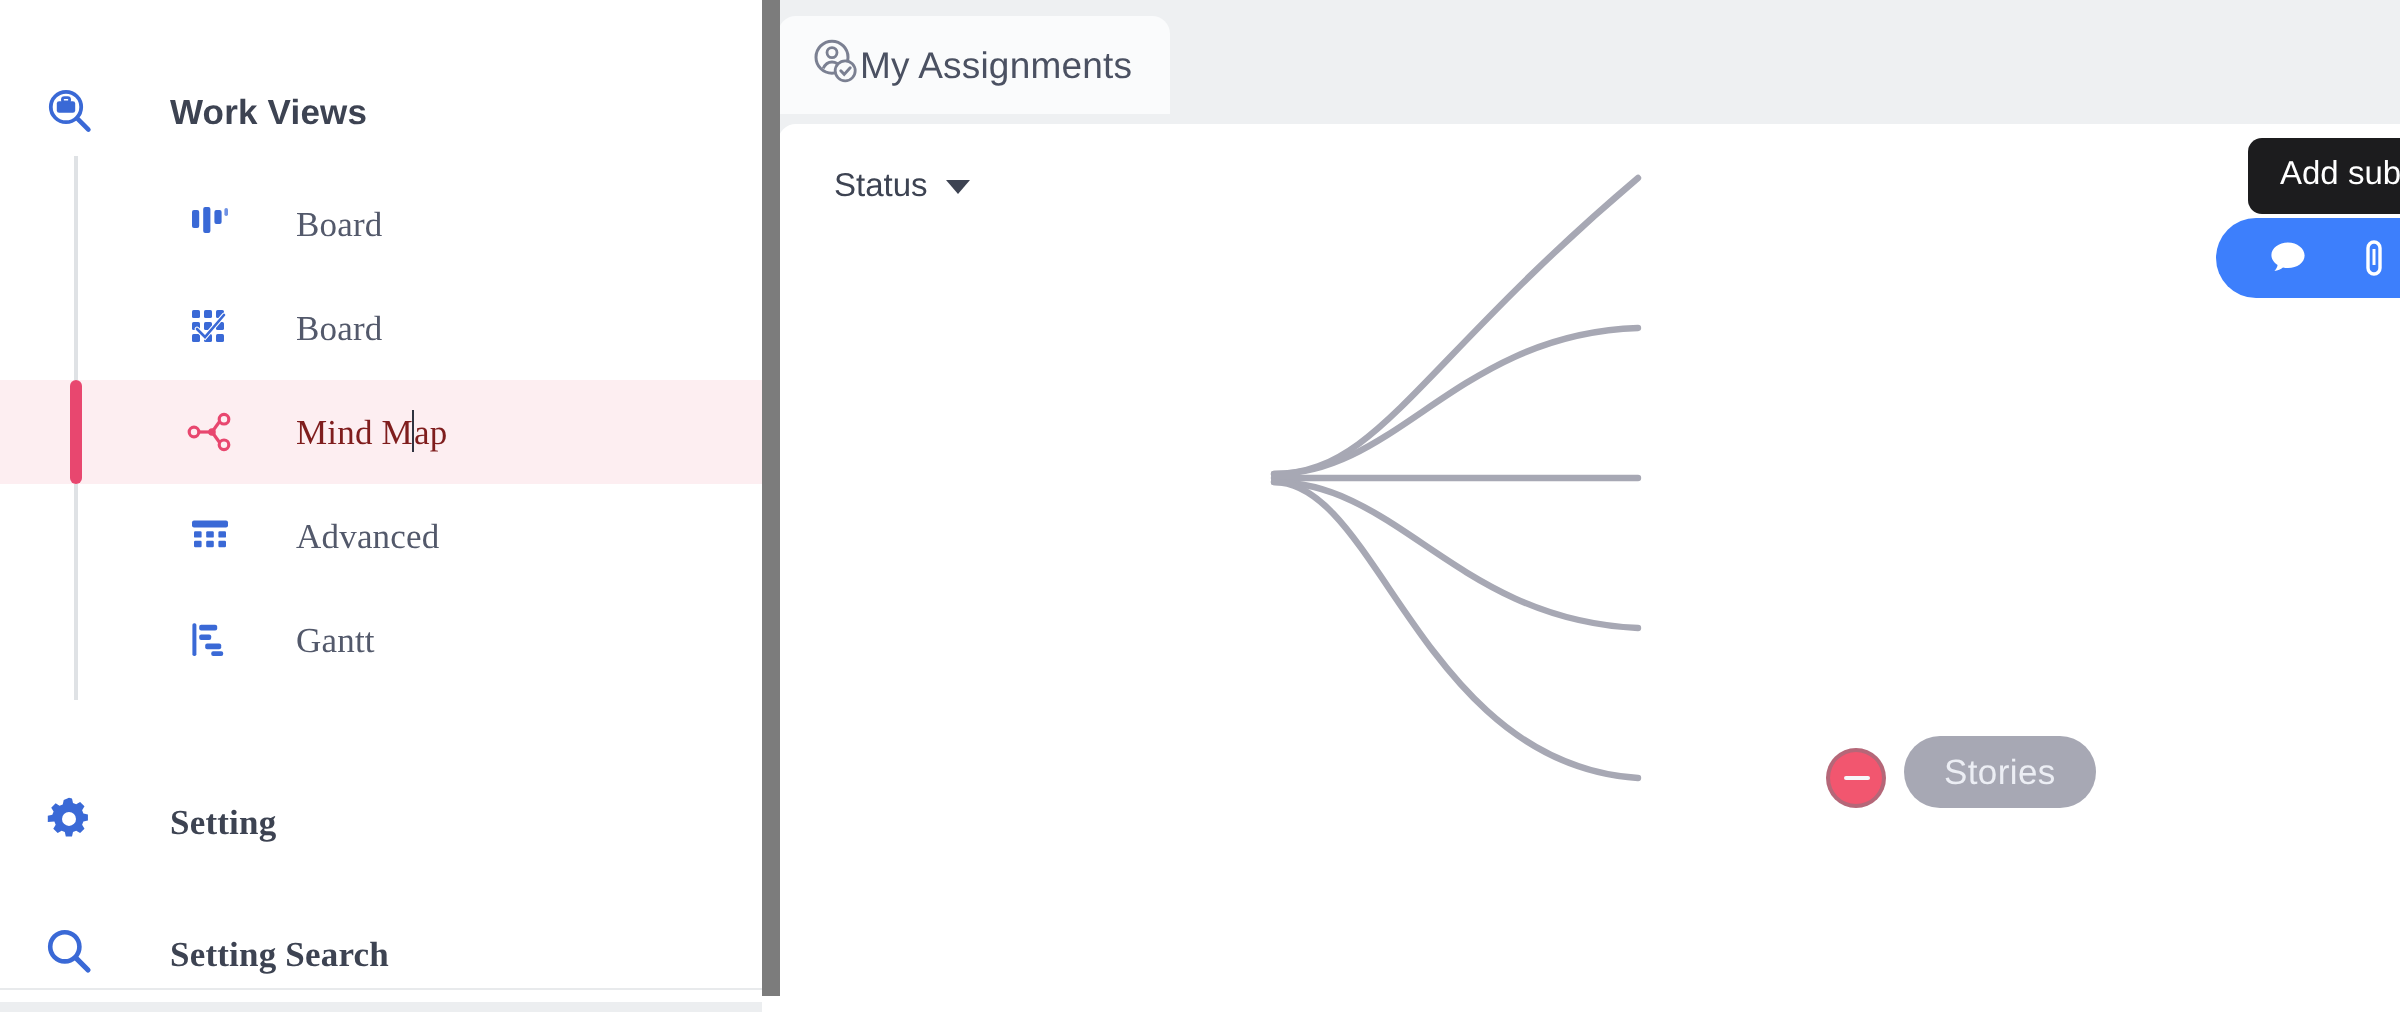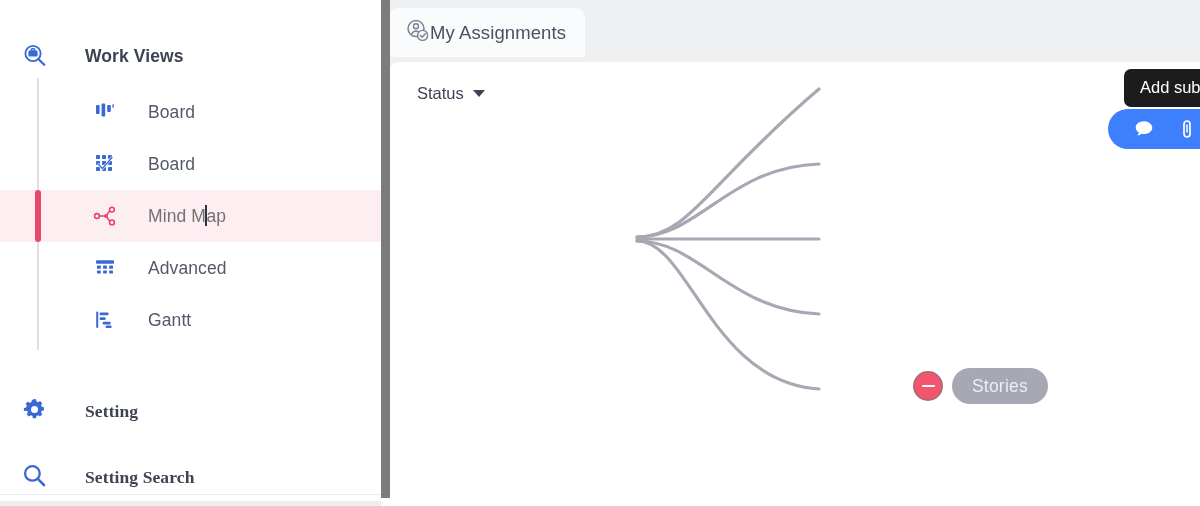--- a/index.html
+++ b/index.html
@@ -40,21 +40,21 @@
   .nav-group-head .g-ico {
     width: 34px; flex: 0 0 34px;
     display: flex; align-items: center; justify-content: flex-start;
   }
   .nav-group-head .g-label {
     font-size: 17.5px; color: #3d4352; font-weight: 700;
     letter-spacing: .1px;
     margin-left: 29px;
   }
 
-  .sub-wrap { position: relative; padding: 8px 0 10px; }
+  .sub-wrap { position: relative; padding: 8px 0 10px; font-family: Liberation Serif, serif; }
   .sub-rail {
     position: absolute; left: 37px; top: 0; bottom: 6px;
     width: 2px; background: #dfe2e5;
   }
   .sub-item {
     position: relative;
     display: flex; align-items: center;
     height: 52px;
     padding-left: 92px;
     cursor: pointer;
@@ -65,21 +65,21 @@
     width: 26px; height: 26px;
     display: flex; align-items: center; justify-content: center;
   }
   .sub-item .s-label {
     margin-left: 56px;
     font-size: 17.5px; color: #53596b; font-weight: 400;
     letter-spacing: .1px;
     white-space: nowrap;
   }
   .sub-item.active { background: #fdeef1; }
-  .sub-item.active .s-label { color: #737373; font-weight: 400; }
+  .sub-item.active .s-label { color: #7f1d1d; font-weight: 400; }
   .sub-item.active::before {
     content: ""; position: absolute; left: 35px; top: 0; bottom: 0;
     width: 6px; background: #e8476f; border-radius: 3px;
   }
   .caret-cursor {
     display: inline-block;
     width: 1.5px; height: 21px;
     background: #2f3340;
     vertical-align: -4px;
     margin: 0 -0.5px;
@@ -162,21 +162,21 @@
     border-right: 6px solid transparent;
     border-top: 7px solid #3d4352;
   }
 
   
   .canvas { position: absolute; left: 0; top: 0; width: 800px; height: 452px; }
   .mm-svg { position: absolute; left: 0; top: 0; }
 
   .mm-node {
     position: absolute;
-    display: flex; align-items: center;
+    display: flex; align-items: flex-end;
     cursor: pointer;
   }
   .mm-pill {
     margin-left: 22px;
     height: 33px;
     padding: 0 17px;
     border-radius: 17px;
     background: #a7a8b4;
     display: flex; align-items: center;
     color: #eceef4;

